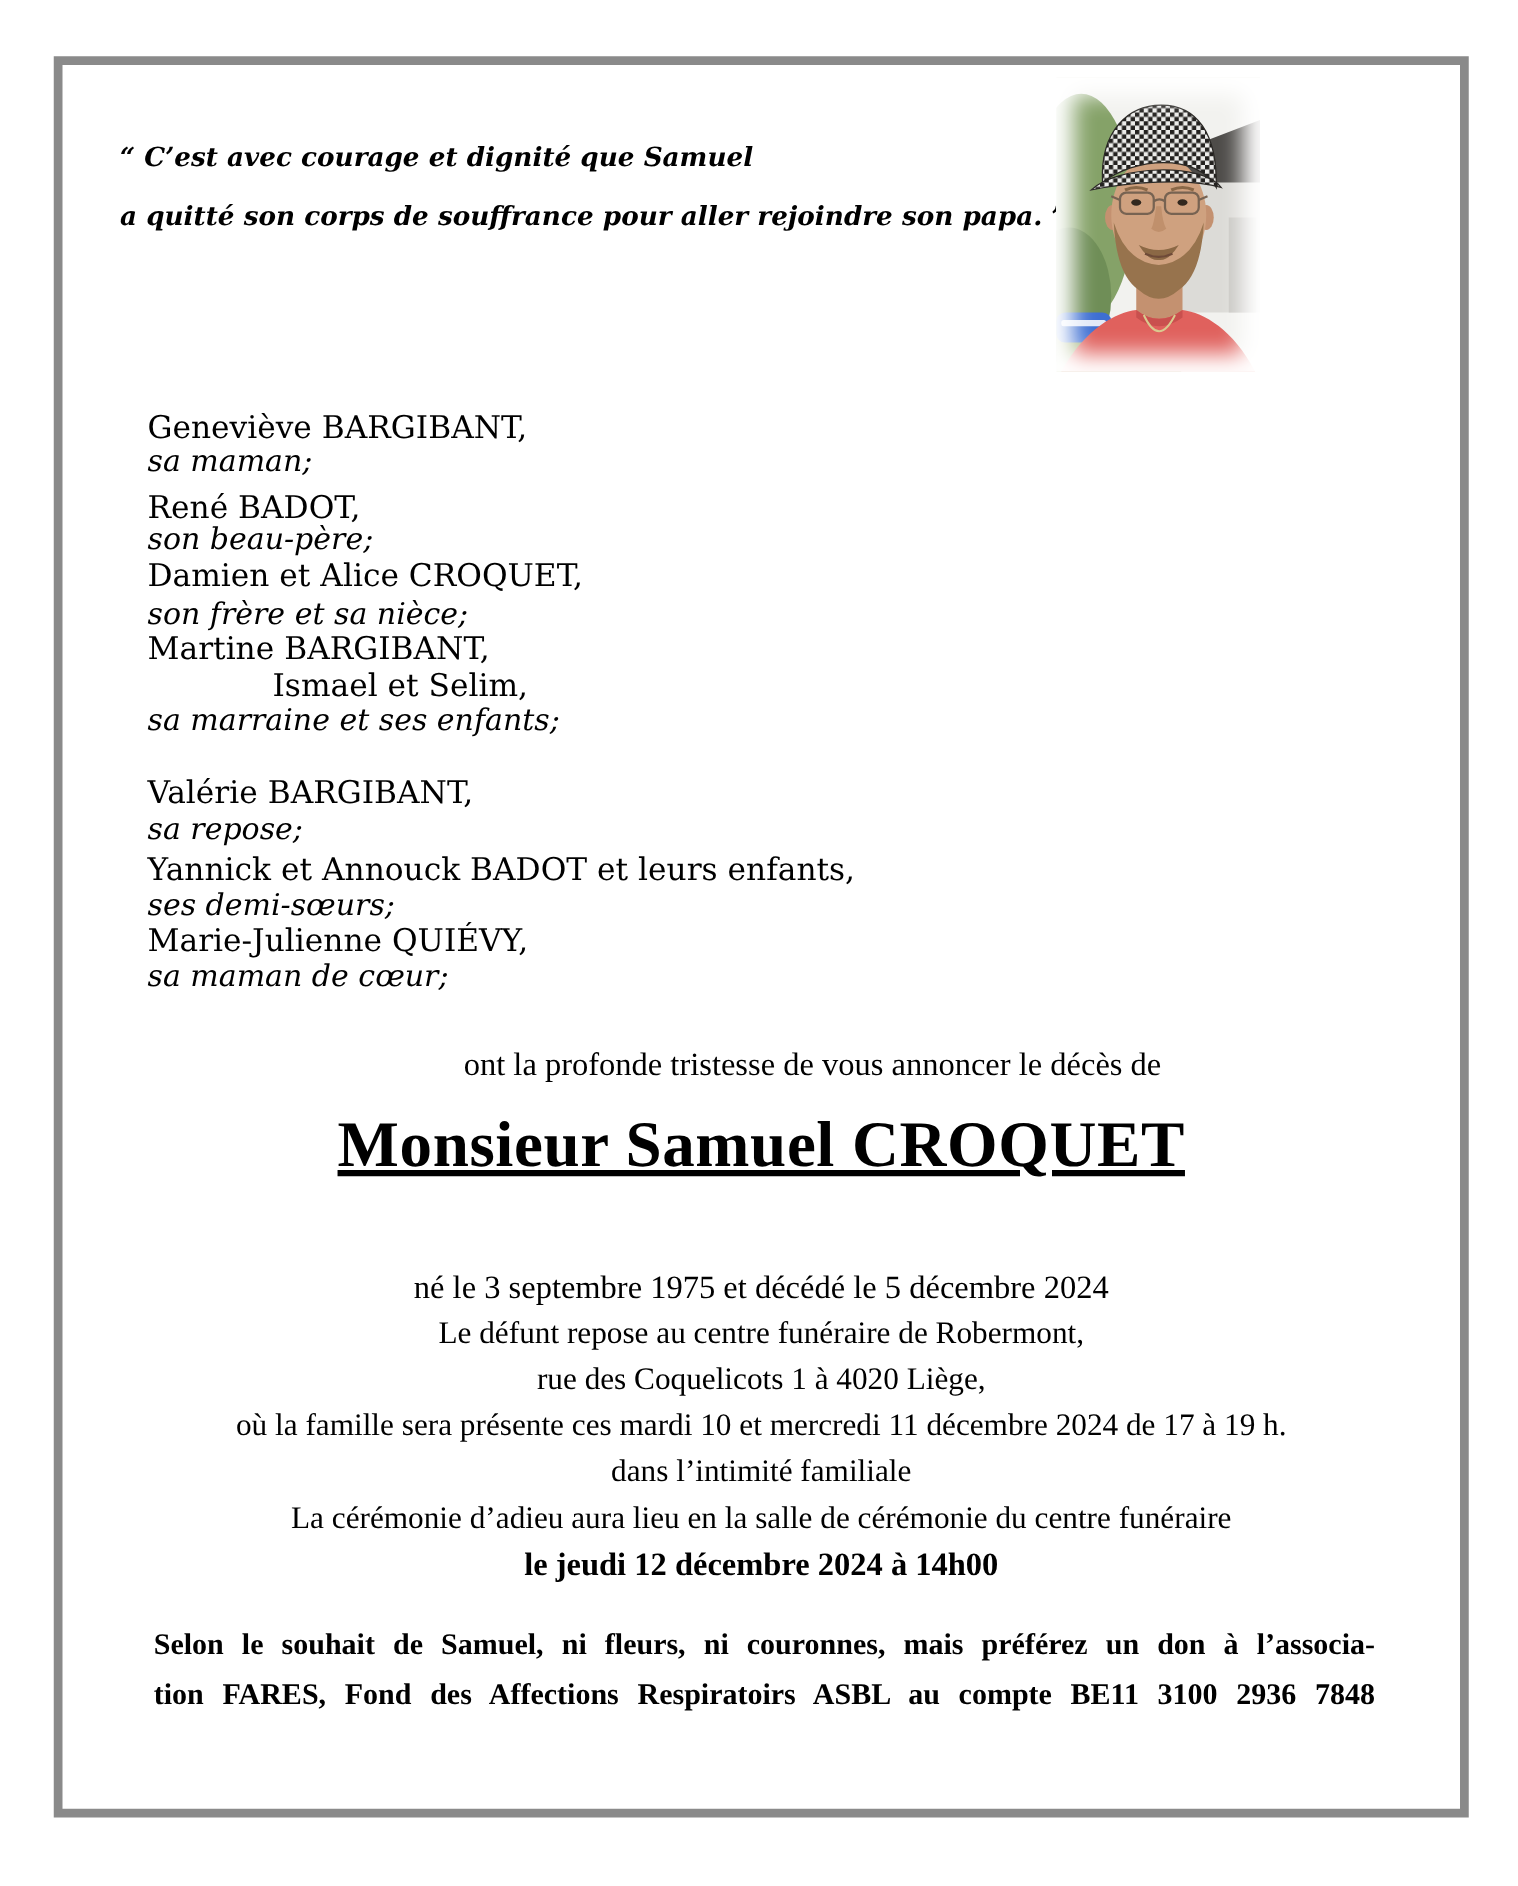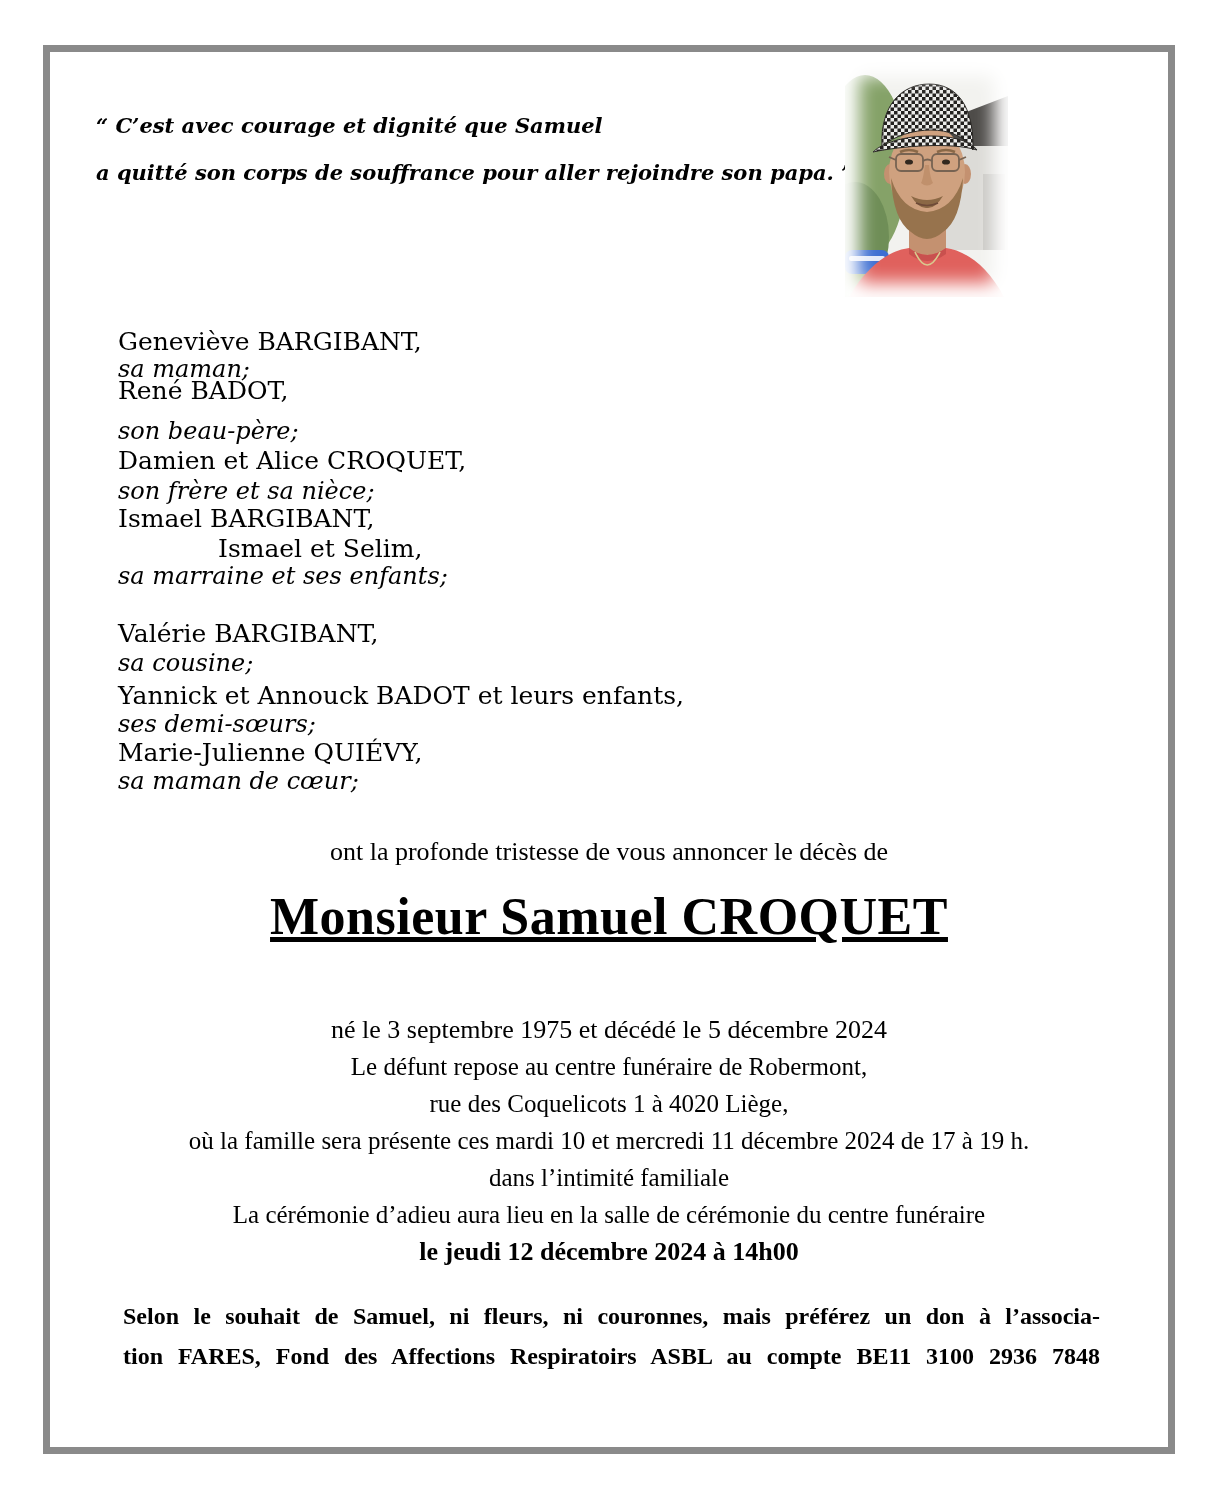--- a/index.html
+++ b/index.html
@@ -29,21 +29,21 @@
   .fam-name.indent{left:218px;}
   .fam-rel{
     position:absolute;left:118px;width:995px;font-style:italic;font-size:24px;
     line-height:30px;text-align:left;white-space:nowrap;
   }
   
   .centered{
     position:absolute;left:50px;width:1118px;text-align:center;
     font-family:"Liberation Serif", serif;
   }
-  .announce-intro{top:836px;font-size:26px;line-height:31px;}
+  .announce-intro{top:836px;font-size:26px;line-height:31px;padding-left:41px;}
   .deceased-title{top:884px;font-size:52px;line-height:65px;font-weight:bold;letter-spacing:0.5px;text-decoration:underline;}
   .life-dates{top:970px;font-size:26px;line-height:31px;margin-top:44px;}
   .details{top:1048px;font-size:25px;line-height:37px;}
   .details .bold-line{font-weight:bold;font-size:26px;}
   
   .donation{
     position:absolute;left:123px;top:1296px;width:977px;
     font-family:"Liberation Serif", serif;font-weight:bold;
     font-size:24px;line-height:40px;
   }
@@ -99,32 +99,32 @@
     <path d="M4,235 C24,200 48,188 64,186 Q82,200 101,186 C118,188 142,202 159,235 Z" fill="#e0615d"></path>
     <path d="M64,186 Q82,200 101,186 L101,192 Q82,206 64,192 Z" fill="#c9504e"></path>
     <path d="M70,190 Q82,216 95,190" stroke="#d9c98e" stroke-width="1.6" fill="none"></path>
   </svg>
   <div class="photo-fade"></div>
 </div>
 
 <div class="fam-name" style="top:327px">Geneviève BARGIBANT,</div>
 <div class="fam-rel" style="top:354px">sa maman;</div>
 
-<div class="fam-name" style="top:376px">René BADOT,</div>
+<div class="fam-name" style="top:391px">René BADOT,</div>
 <div class="fam-rel" style="top:416px">son beau-père;</div>
 
 <div class="fam-name" style="top:446px">Damien et Alice CROQUET,</div>
 <div class="fam-rel" style="top:476px">son frère et sa nièce;</div>
 
-<div class="fam-name" style="top:504px">Ismael BARGIBANT,</div>
+<div class="fam-name" style="top:504px">Martine BARGIBANT,</div>
 <div class="fam-name indent" style="top:534px">Ismael et Selim,</div>
 <div class="fam-rel" style="top:561px">sa marraine et ses enfants;</div>
 
 <div class="fam-name" style="top:619px">Valérie BARGIBANT,</div>
-<div class="fam-rel" style="top:648px">sa cousine;</div>
+<div class="fam-rel" style="top:648px">sa repose;</div>
 
 <div class="fam-name" style="top:681px">Yannick et Annouck BADOT et leurs enfants,</div>
 <div class="fam-rel" style="top:709px">ses demi-sœurs;</div>
 
 <div class="fam-name" style="top:738px">Marie-Julienne QUIÉVY,</div>
 <div class="fam-rel" style="top:766px">sa maman de cœur;</div>
 
 <div class="centered announce-intro">ont la profonde tristesse de vous annoncer le décès de</div>
 <div class="centered deceased-title">Monsieur Samuel CROQUET</div>
 <div class="centered life-dates">né le 3 septembre 1975 et décédé le 5 décembre 2024</div>

